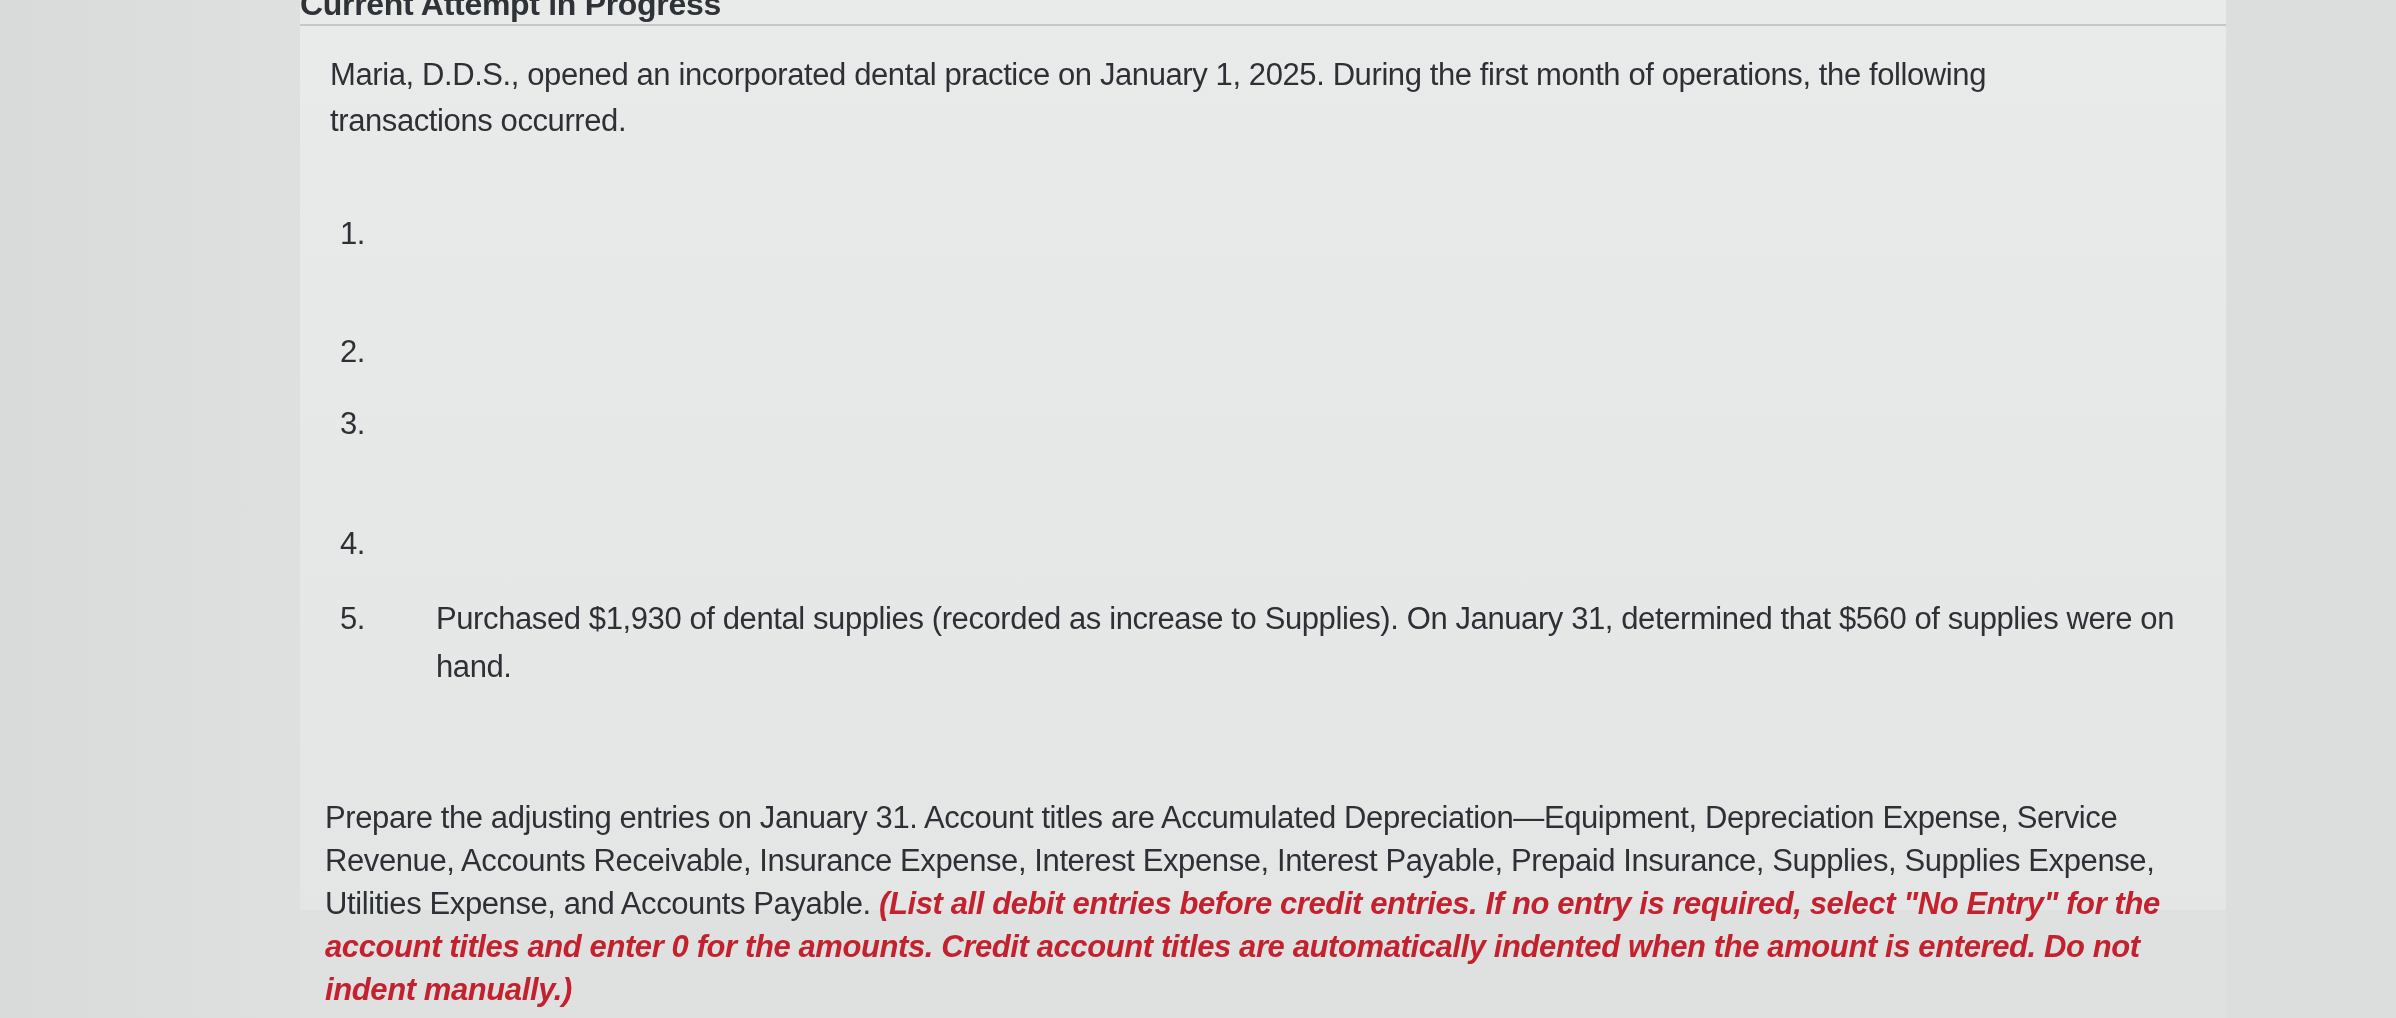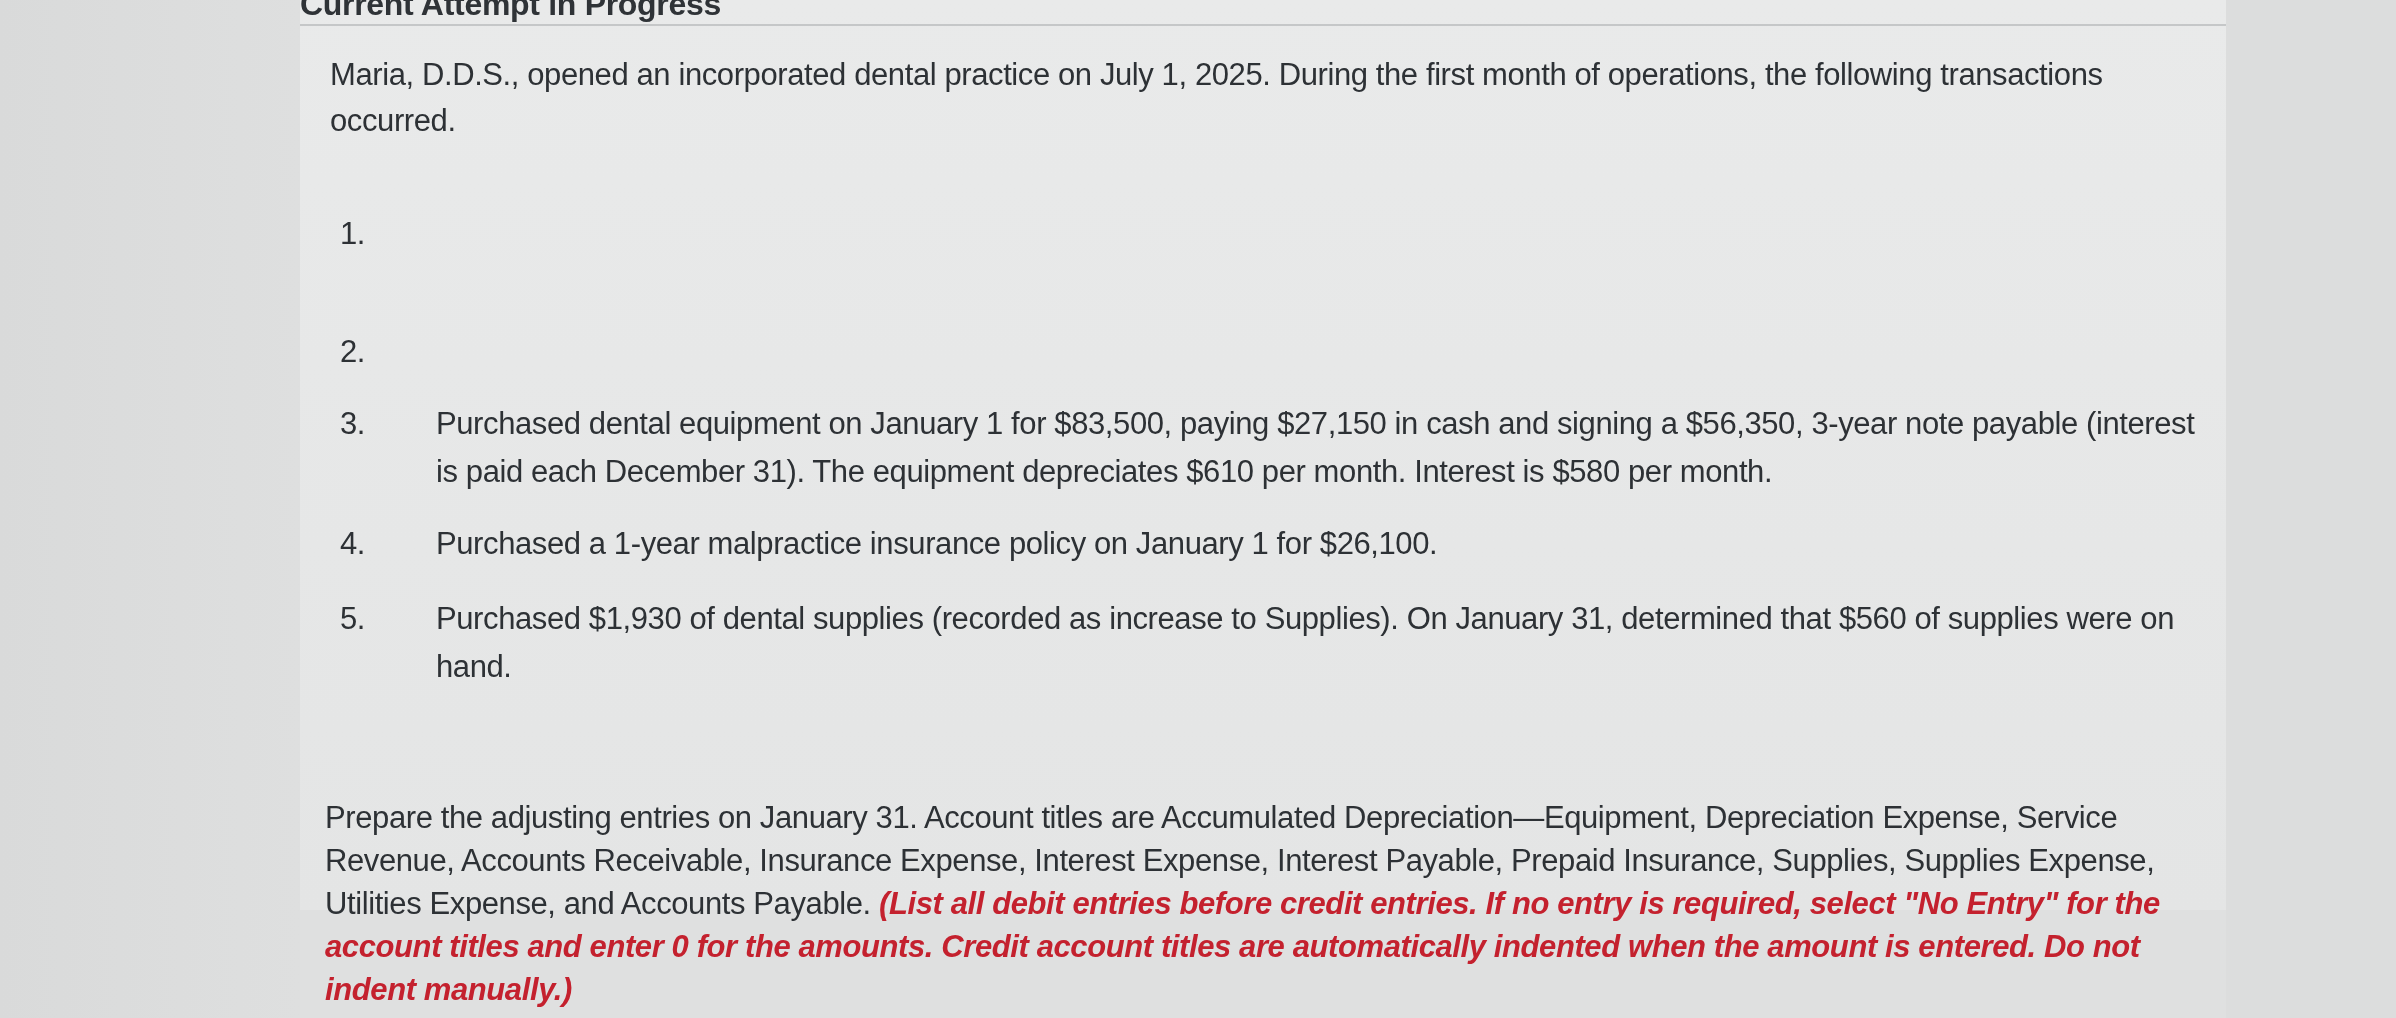--- a/index.html
+++ b/index.html
@@ -110,36 +110,34 @@
 </head>
 <body>
 
 <div class="page-bg-left"></div>
 <div class="page-bg-right"></div>
 
 <div class="panel">
   <div class="attempt-header">Current Attempt in Progress</div>
   <div class="header-divider"></div>
 
-  <div class="intro">Maria, D.D.S., opened an incorporated dental practice on July 1, 2025. During the first month of operations, the following transactions occurred.</div>
+  <div class="intro">Maria, D.D.S., opened an incorporated dental practice on January 1, 2025. During the first month of operations, the following transactions occurred.</div>
 
   <ol class="transactions">
     <li class="txn txn-1">
       <span class="num">1.</span>
     </li>
     <li class="txn txn-2">
       <span class="num">2.</span>
     </li>
     <li class="txn txn-3">
       <span class="num">3.</span>
-      <span>Purchased dental equipment on January 1 for $83,500, paying $27,150 in cash and signing a $56,350, 3-year note payable (interest is paid each December 31). The equipment depreciates $610 per month. Interest is $580 per month.</span>
     </li>
     <li class="txn txn-4">
       <span class="num">4.</span>
-      <span>Purchased a 1-year malpractice insurance policy on January 1 for $26,100.</span>
     </li>
     <li class="txn txn-5">
       <span class="num">5.</span>
       <span>Purchased $1,930 of dental supplies (recorded as increase to Supplies). On January 31, determined that $560 of supplies were on hand.</span>
     </li>
   </ol>
 
   <div class="instructions">
     <span>Prepare the adjusting entries on January 31. Account titles are Accumulated Depreciation—Equipment, Depreciation Expense, Service Revenue, Accounts Receivable, Insurance Expense, Interest Expense, Interest Payable, Prepaid Insurance, Supplies, Supplies Expense, Utilities Expense, and Accounts Payable.</span>
     <span class="note">(List all debit entries before credit entries. If no entry is required, select "No Entry" for the account titles and enter 0 for the amounts. Credit account titles are automatically indented when the amount is entered. Do not indent manually.)</span>

